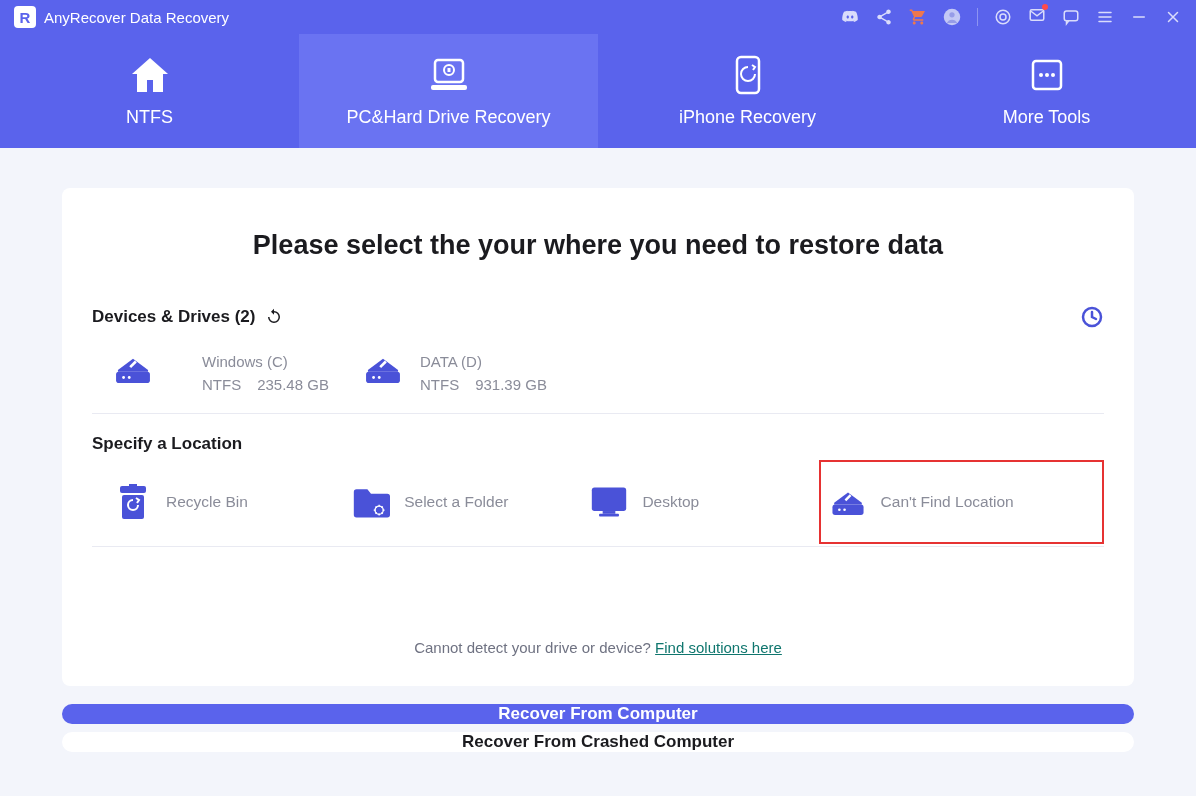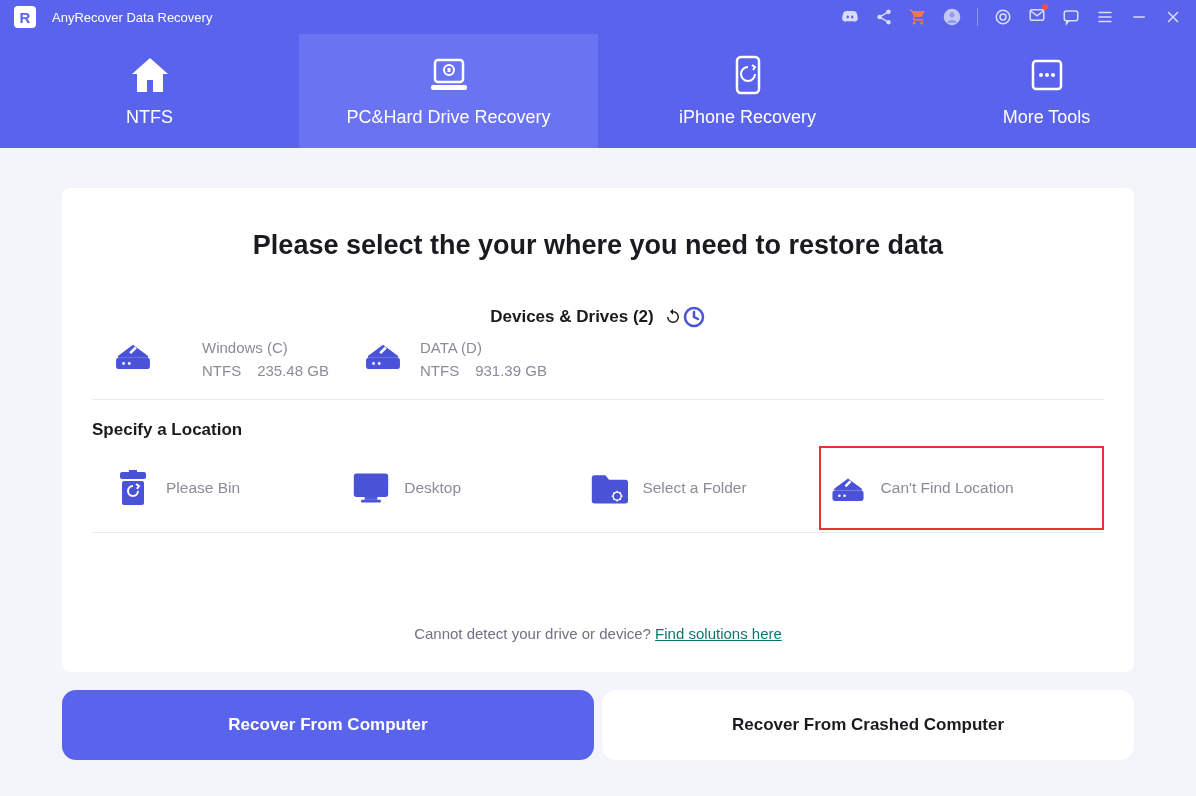--- a/index.html
+++ b/index.html
@@ -18,21 +18,21 @@
     justify-content: space-between;
     height: 34px;
     padding: 0 14px;
   }
   .title-area { display: flex; align-items: center; gap: 8px; }
   .logo {
     width: 22px; height: 22px; background: #fff; border-radius: 4px;
     display: flex; align-items: center; justify-content: center;
     color: #5a63ec; font-weight: 800; font-size: 15px;
   }
-  .app-title { font-size: 13px; font-weight: 400; margin-left: 8px; }
+  .app-title { font-size: 15px; font-weight: 400; }
   .window-controls { display: flex; align-items: center; gap: 16px; }
   .window-controls svg, .window-controls .divider {
     width: 18px; height: 18px; fill: #e8eafd; cursor: pointer;
     opacity: 0.9;
   }
   .window-controls .cart { fill: #ff7a3c; }
   .window-controls .divider {
     width: 1px; height: 18px; background: rgba(255,255,255,0.35);
   }
   .window-controls .mail-wrap { position: relative; }
@@ -70,22 +70,22 @@
     min-height: 470px;
   }
   .main-heading {
     text-align: center;
     font-size: 27px;
     font-weight: 800;
     color: #1b1b1f;
     margin-bottom: 44px;
   }
   .section-row {
-    display: flex; align-items: center; justify-content: center;
-    margin-bottom: 0;
+    display: flex; align-items: center; justify-content: space-between;
+    margin-bottom: 14px;
   }
   .section-title {
     font-size: 17px; font-weight: 700; color: #1b1b1f;
     display: flex; align-items: center; gap: 10px;
   }
   .refresh-icon { width: 18px; height: 18px; cursor: pointer; }
   .history-icon { width: 24px; height: 24px; cursor: pointer; }
 
   .drives-row, .locations-row {
     display: flex; gap: 0; padding: 10px 0 20px 0;
@@ -118,21 +118,21 @@
 
   .detect-line {
     text-align: center;
     margin-top: 92px;
     font-size: 15px;
     color: #6f7282;
   }
   .detect-line a { color: #0f766e; text-decoration: underline; cursor: pointer;}
 
   .bottom-buttons {
-    display: flex; gap: 8px; margin: 14px 62px 0 62px;
+    display: flex; gap: 8px; margin: 14px 62px 0 62px; flex-direction: column;
   }
   .big-btn {
     flex: 1; height: 70px; border-radius: 14px;
     display: flex; align-items: center; justify-content: center;
     font-size: 17px; font-weight: 700; cursor: pointer;
   }
   .big-btn.primary { background: #5a63ec; color: #fff; }
   .big-btn.secondary { background: #fff; color: #1b1b1f; }
 </style>
 </head>
@@ -284,37 +284,37 @@
 
   <div class="locations-row">
     <div class="loc-item" style="margin-left:20px;">
       <svg class="loc-icon" viewBox="0 0 38 36">
           <rect x="6" y="2" width="26" height="7" rx="2" fill="#4a52d8"></rect>
           <rect x="15" y="0" width="8" height="3" fill="#4a52d8"></rect>
           <rect x="8" y="11" width="22" height="24" rx="2" fill="#4a52d8"></rect>
           <path d="M19 16a5 5 0 1 0 5 5" fill="none" stroke="#fff" stroke-width="2"></path>
           <path d="M22 14l3 2-2 3" fill="none" stroke="#fff" stroke-width="2"></path>
         </svg>
-      <div class="loc-label">Please Bin</div>
+      <div class="loc-label">Recycle Bin</div>
+    </div>
+    <div class="loc-item">
+      <svg class="loc-icon" viewBox="0 0 42 34">
+          <path d="M2 6a3 3 0 0 1 3-3h12l4 5h18a3 3 0 0 1 3 3v20a3 3 0 0 1-3 3H5a3 3 0 0 1-3-3z" fill="#4a52d8"></path>
+          <circle cx="30" cy="26" r="4.5" fill="none" stroke="#fff" stroke-width="1.5"></circle>
+          <path d="M30 20v2M30 30v2M24 26h2M34 26h2M26 22l1.5 1.5M32.5 28.5L34 30M34 22l-1.5 1.5M27.5 28.5L26 30" stroke="#fff" stroke-width="1.5"></path>
+        </svg>
+      <div class="loc-label">Select a Folder</div>
     </div>
     <div class="loc-item">
       <svg class="loc-icon" viewBox="0 0 42 36">
           <rect x="2" y="2" width="38" height="26" rx="3" fill="#4a52d8"></rect>
           <rect x="14" y="28" width="14" height="3" fill="#4a52d8"></rect>
           <rect x="10" y="31" width="22" height="3" rx="1" fill="#4a52d8"></rect>
         </svg>
       <div class="loc-label">Desktop</div>
-    </div>
-    <div class="loc-item">
-      <svg class="loc-icon" viewBox="0 0 42 34">
-          <path d="M2 6a3 3 0 0 1 3-3h12l4 5h18a3 3 0 0 1 3 3v20a3 3 0 0 1-3 3H5a3 3 0 0 1-3-3z" fill="#4a52d8"></path>
-          <circle cx="30" cy="26" r="4.5" fill="none" stroke="#fff" stroke-width="1.5"></circle>
-          <path d="M30 20v2M30 30v2M24 26h2M34 26h2M26 22l1.5 1.5M32.5 28.5L34 30M34 22l-1.5 1.5M27.5 28.5L26 30" stroke="#fff" stroke-width="1.5"></path>
-        </svg>
-      <div class="loc-label">Select a Folder</div>
     </div>
     <div class="loc-item highlight">
       <svg class="loc-icon" viewBox="0 0 44 34">
           <path d="M6 18L22 6l16 12v2H6z" fill="#4a52d8"></path>
           <path d="M24 8l-6 6 2 2 6-6z" fill="#fff"></path>
           <rect x="4" y="20" width="36" height="12" rx="3" fill="#4a52d8"></rect>
           <circle cx="12" cy="26" r="1.5" fill="#fff"></circle>
           <circle cx="18" cy="26" r="1.5" fill="#fff"></circle>
         </svg>
       <div class="loc-label">Can't Find Location</div>

